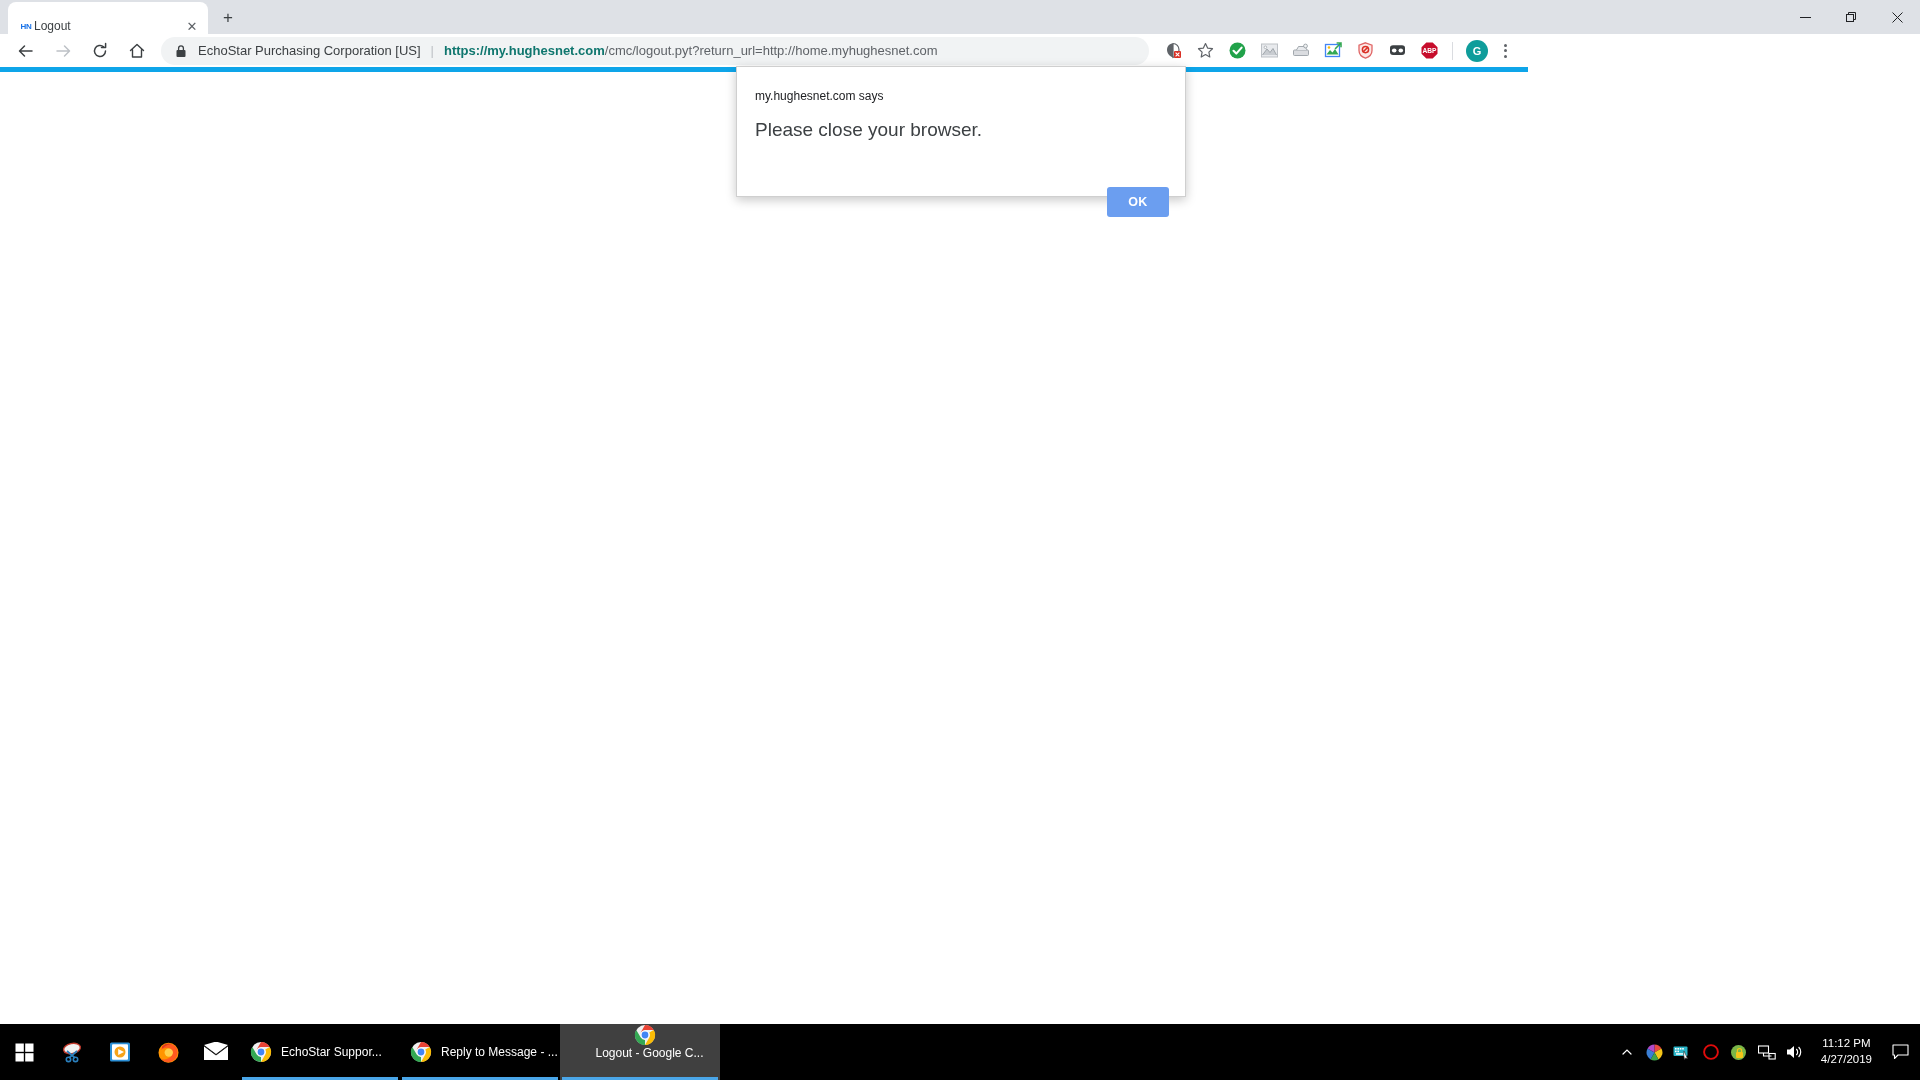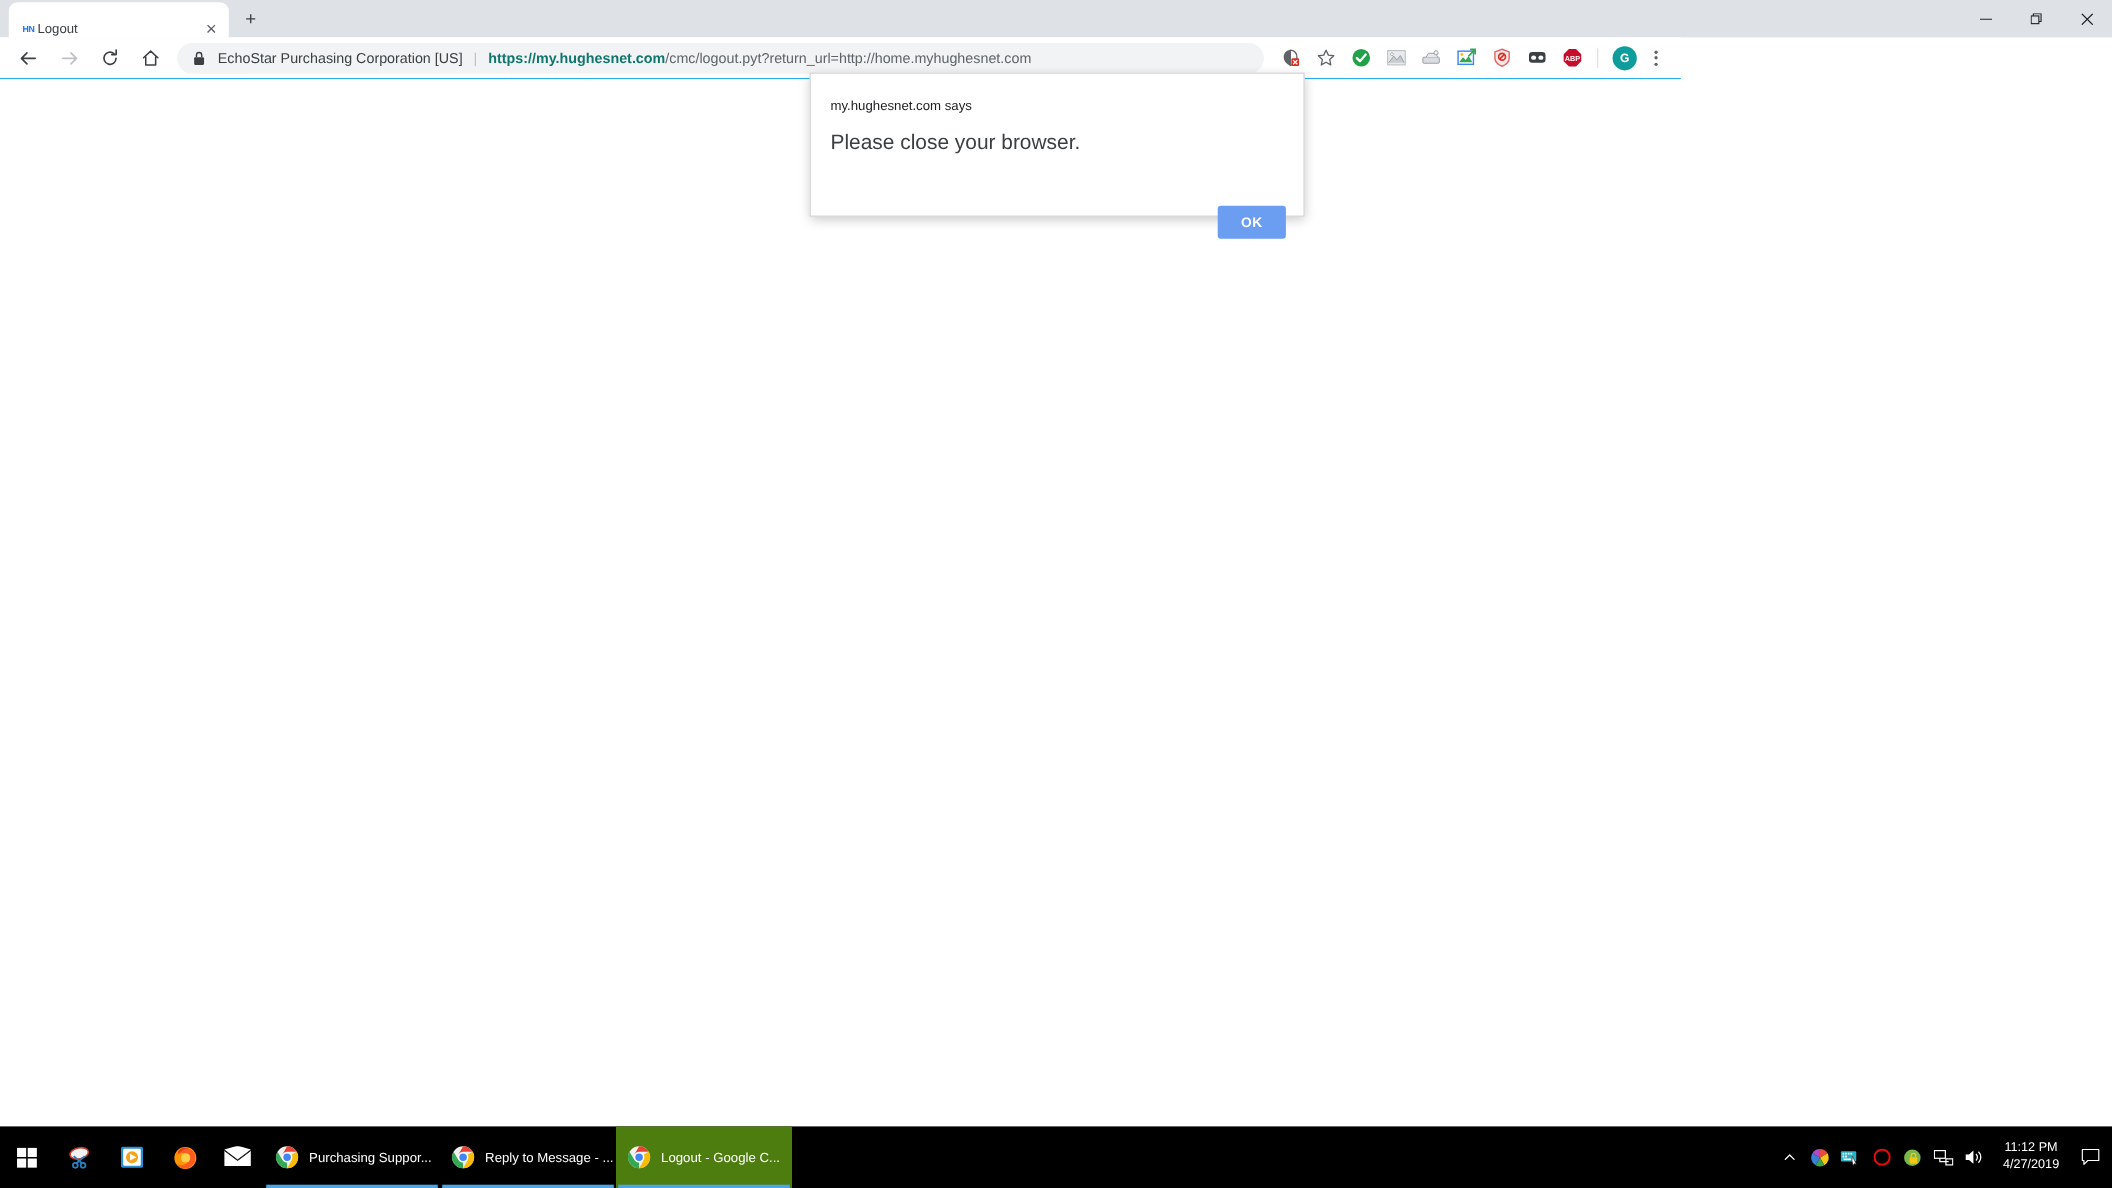--- a/index.html
+++ b/index.html
@@ -55,21 +55,21 @@
   .wc {
     width:46px; height:34px;
     display:flex; align-items:center; justify-content:center;
     font-size:12px; color:#202124;
   }
 
   .toolbar {
     position:absolute; left:0; top:34px; width:1528px; height:38px;
     background:#ffffff;
     display:flex; align-items:center;
-    border-bottom:1px solid #0ea5e9;
+    border-bottom:5px solid #0ea5e9;
   }
   .navbtn {
     width:32px; height:32px; margin-left:5px;
     display:flex; align-items:center; justify-content:center;
   }
   .navbtn:first-child { margin-left:10px; }
 
   .omnibox {
     flex:1 1 auto; height:28px; margin:0 8px 0 8px;
     background:#f1f3f4; border-radius:14px;
@@ -137,21 +137,21 @@
   }
   .tb-icon {
     width:48px; display:flex; align-items:center; justify-content:center;
   }
   .tb-win {
     width:160px; height:56px;
     display:flex; align-items:center;
     padding-left:10px;
     position:relative;
   }
-  .tb-win.active { background:#4d7c0f; }
+  .tb-win.active { background:#404040;flex-direction:column; }
   .tb-win .underline {
     position:absolute; left:2px; right:2px; bottom:0; height:3px; background:#4aa6e8;
   }
   .tb-win .ico { width:22px; height:22px; flex:0 0 22px; }
   .tb-win .lbl {
     margin-left:9px; font-size:12px; color:#ffffff;
     white-space:nowrap; overflow:hidden; text-overflow:ellipsis;
   }
 
   .tray { margin-left:auto; display:flex; align-items:center; padding-right:4px; }
@@ -377,21 +377,21 @@
     <span class="ico">
       <svg width="22" height="22" viewBox="0 0 22 22">
         <circle cx="11" cy="11" r="10" fill="#f1f1f1"></circle>
         <path d="M11 1 A10 10 0 0 1 19.7 6 L11 6 A5 5 0 0 0 6.7 8.5 Z" fill="#ea4335"></path>
         <path d="M19.7 6 A10 10 0 0 1 11 21 L15.3 13.5 A5 5 0 0 0 15.3 8.5 Z" fill="#fbbc05"></path>
         <path d="M11 21 A10 10 0 0 1 2.3 6 L6.7 13.5 A5 5 0 0 0 11 16 Z" fill="#34a853"></path>
         <circle cx="11" cy="11" r="4.4" fill="#ffffff"></circle>
         <circle cx="11" cy="11" r="3.4" fill="#4285f4"></circle>
       </svg>
     </span>
-    <span class="lbl">Purchasing Suppor...</span>
+    <span class="lbl">EchoStar Suppor...</span>
     <span class="underline"></span>
   </div>
 
   <div class="tb-win">
     <span class="ico">
       <svg width="22" height="22" viewBox="0 0 22 22">
         <circle cx="11" cy="11" r="10" fill="#f1f1f1"></circle>
         <path d="M11 1 A10 10 0 0 1 19.7 6 L11 6 A5 5 0 0 0 6.7 8.5 Z" fill="#ea4335"></path>
         <path d="M19.7 6 A10 10 0 0 1 11 21 L15.3 13.5 A5 5 0 0 0 15.3 8.5 Z" fill="#fbbc05"></path>
         <path d="M11 21 A10 10 0 0 1 2.3 6 L6.7 13.5 A5 5 0 0 0 11 16 Z" fill="#34a853"></path>

